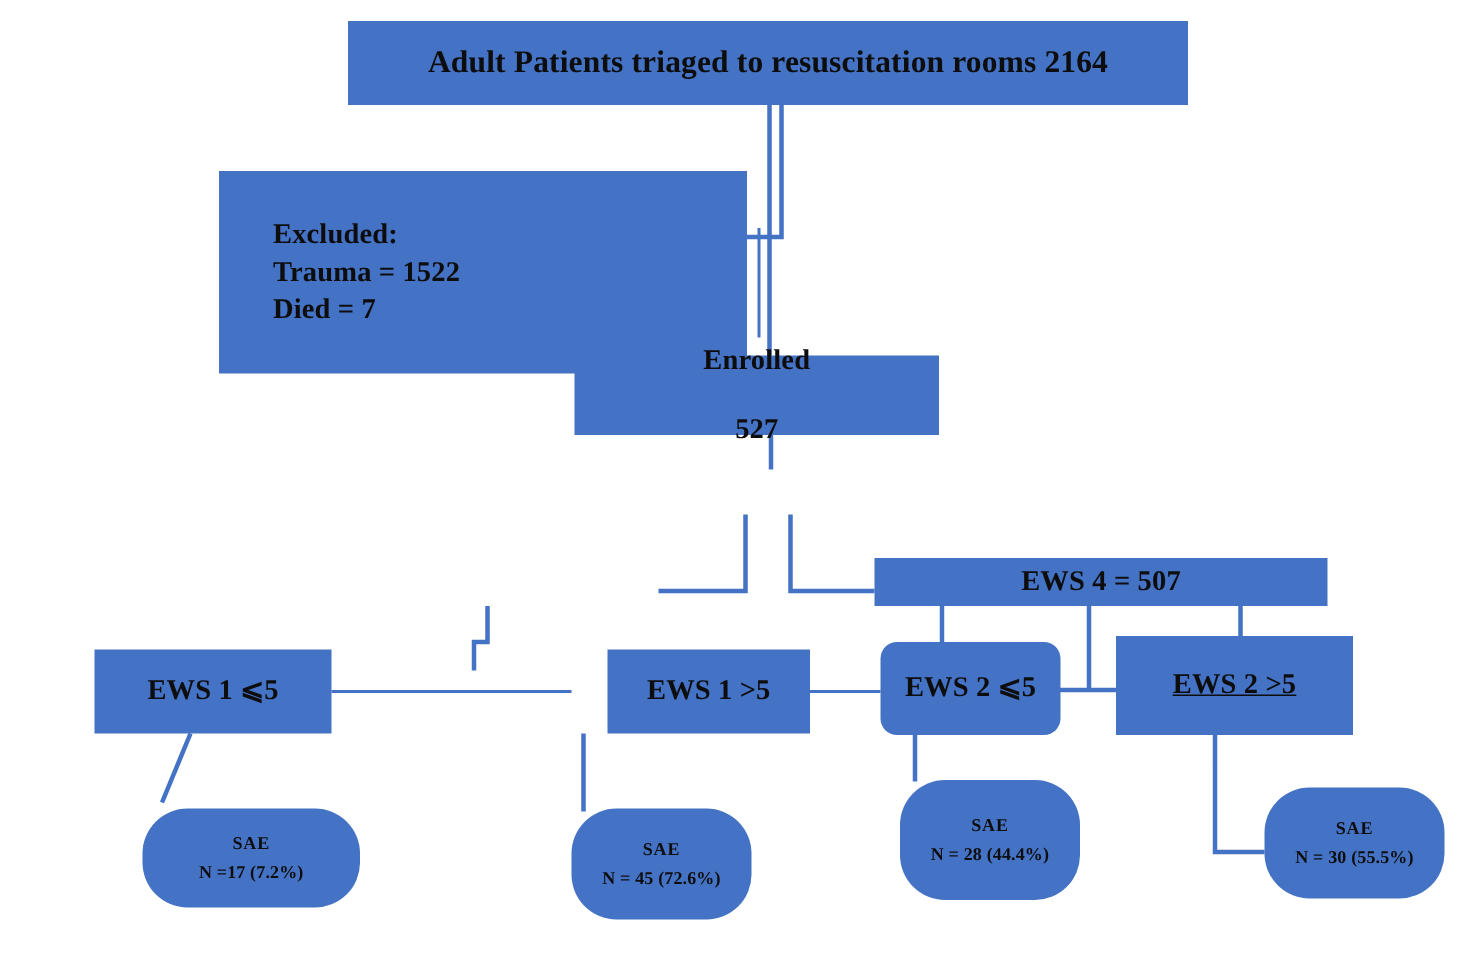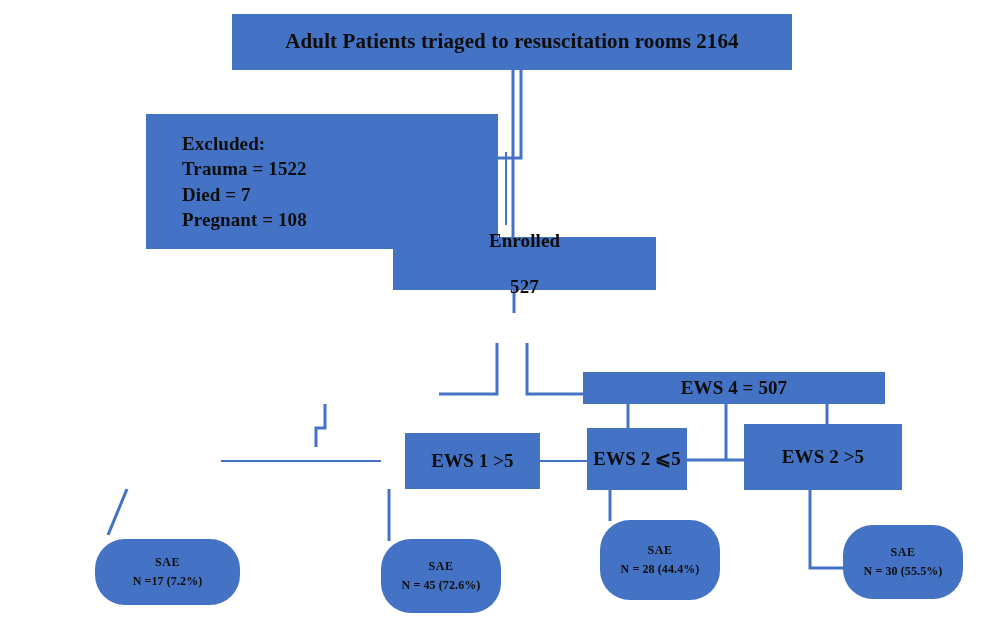--- a/index.html
+++ b/index.html
@@ -43,30 +43,30 @@
   }
   .node .line {
     display: block;
     white-space: nowrap;
   }
   
   .n-title      { left: 232px; top: 14px;  width: 560px; height: 56px;  font-size: 21px; }
   .n-excluded   { left: 146px; top: 90px;  width: 352px; height: 135px; font-size: 19px;
                   align-items: flex-start; justify-content: center; text-align: left;
                   padding-left: 36px; margin-top: 24px; }
-  .n-enrolled   { left: 393px; top: 237px; width: 263px; height: 53px;  font-size: 19px; gap: 20px; }
+  .n-enrolled   { left: 383px; top: 237px; width: 243px; height: 53px;  font-size: 19px; gap: 20px; }
   .n-ews-scores { left: 330px; top: 313px; width: 375px; height: 30px;  font-size: 19px; }
 
   .n-ews1-total { left: 175px; top: 372px; width: 264px; height: 32px;  font-size: 19px; }
   .n-ews2-total { left: 583px; top: 372px; width: 302px; height: 32px;  font-size: 19px; }
 
   .n-ews1-le    { left: 63px;  top: 433px; width: 158px; height: 56px;  font-size: 19px; }
   .n-ews1-gt    { left: 381px; top: 433px; width: 135px; height: 56px;  font-size: 19px; margin-left: 24px; }
-  .n-ews2-le    { left: 587px; top: 428px; width: 100px;  height: 62px;  font-size: 19px; }
-  .n-ews2-gt    { left: 744px; top: 424px; width: 158px; height: 66px;  font-size: 19px; }
+  .n-ews2-le    { left: 587px; top: 428px; width: 120px;  height: 62px;  font-size: 19px; border-radius: 11px; }
+  .n-ews2-gt    { left: 744px; top: 424px; width: 158px; height: 66px;  font-size: 19px; text-decoration: underline; }
 
   .sae {
     font-size: 12px;
     line-height: 1.6;
     border-radius: 30px;
   }
   .sae .line:first-child { letter-spacing: 0.6px; }
   .n-sae1 { left: 95px;  top: 539px; width: 145px; height: 66px; }
   .n-sae2 { left: 381px; top: 539px; width: 120px; height: 74px; }
   .n-sae3 { left: 600px; top: 520px; width: 120px; height: 80px; }
@@ -115,33 +115,35 @@
   </svg>
 
   <div class="node n-title">
     <span class="line">Adult Patients triaged to resuscitation rooms 2164</span>
   </div>
 
   <div class="node n-excluded">
     <span class="line">Excluded:</span>
     <span class="line">Trauma = 1522</span>
     <span class="line">Died = 7</span>
-    <span class="line">Pregnant = 108</span>
   </div>
 
   <div class="node n-enrolled">
     <span class="line">Enrolled</span>
     <span class="line">527</span>
   </div>
 
 
   <div class="node n-ews2-total">
     <span class="line">EWS 4 = 507</span>
   </div>
 
+  <div class="node n-ews1-le">
+    <span class="line">EWS 1 ⩽5</span>
+  </div>
   <div class="node n-ews1-gt">
     <span class="line">EWS 1 &gt;5</span>
   </div>
   <div class="node n-ews2-le">
     <span class="line">EWS 2 ⩽5</span>
   </div>
   <div class="node n-ews2-gt">
     <span class="line">EWS 2 &gt;5</span>
   </div>
 

